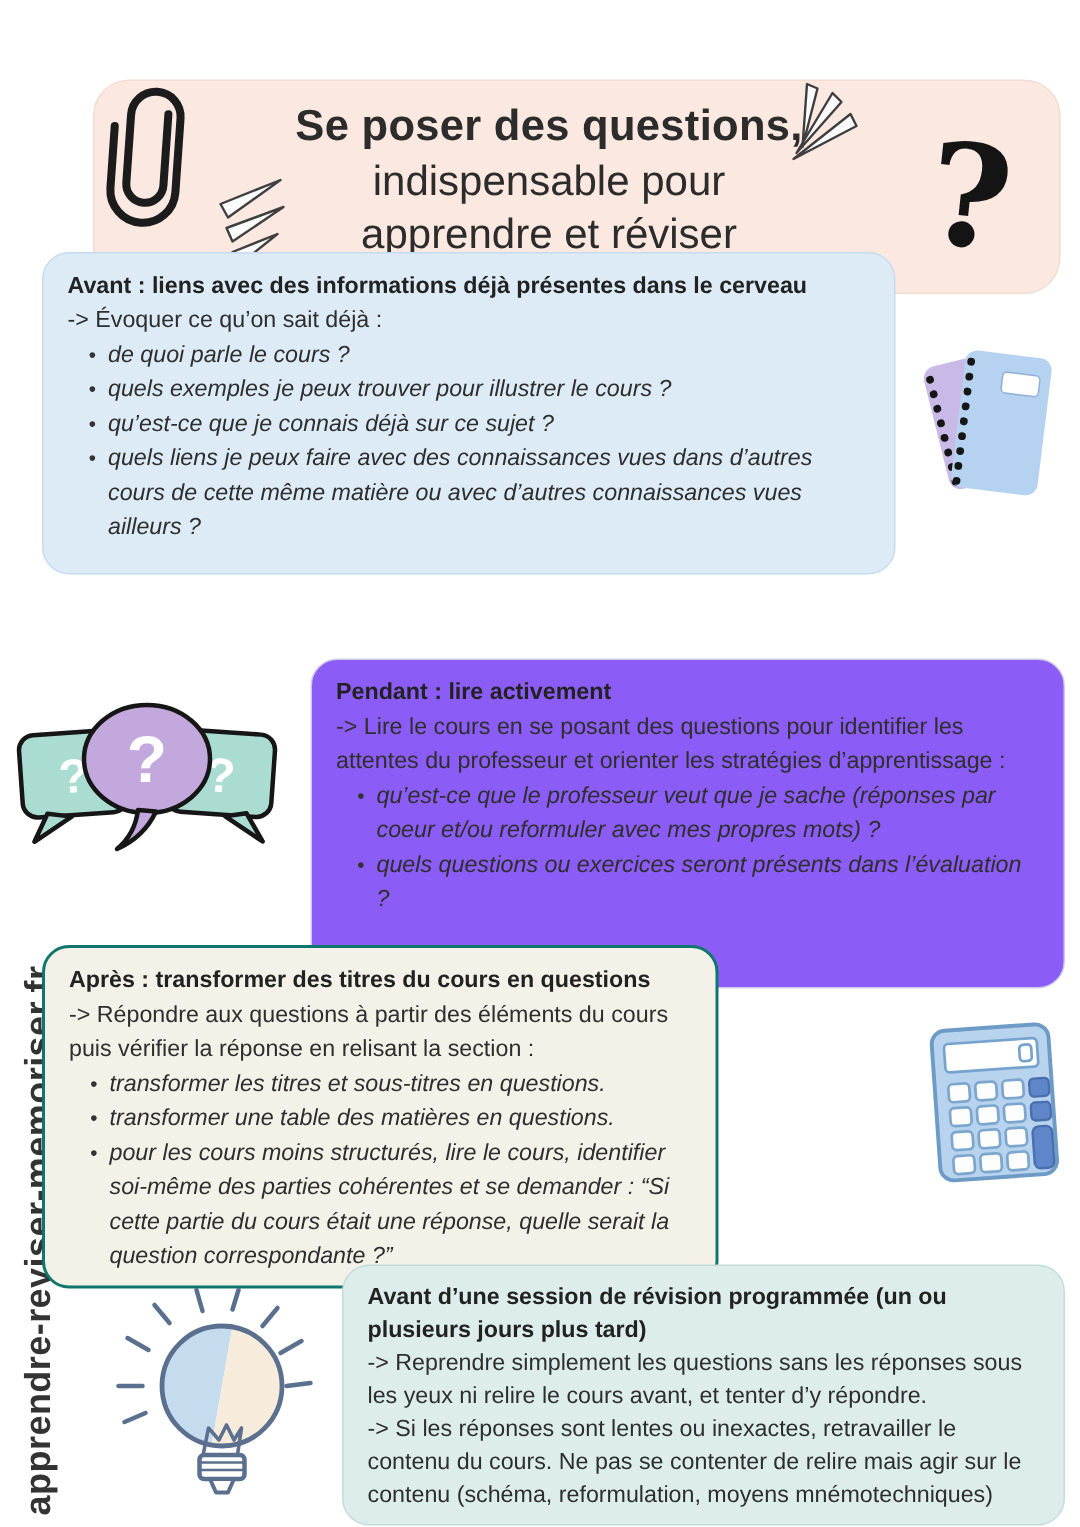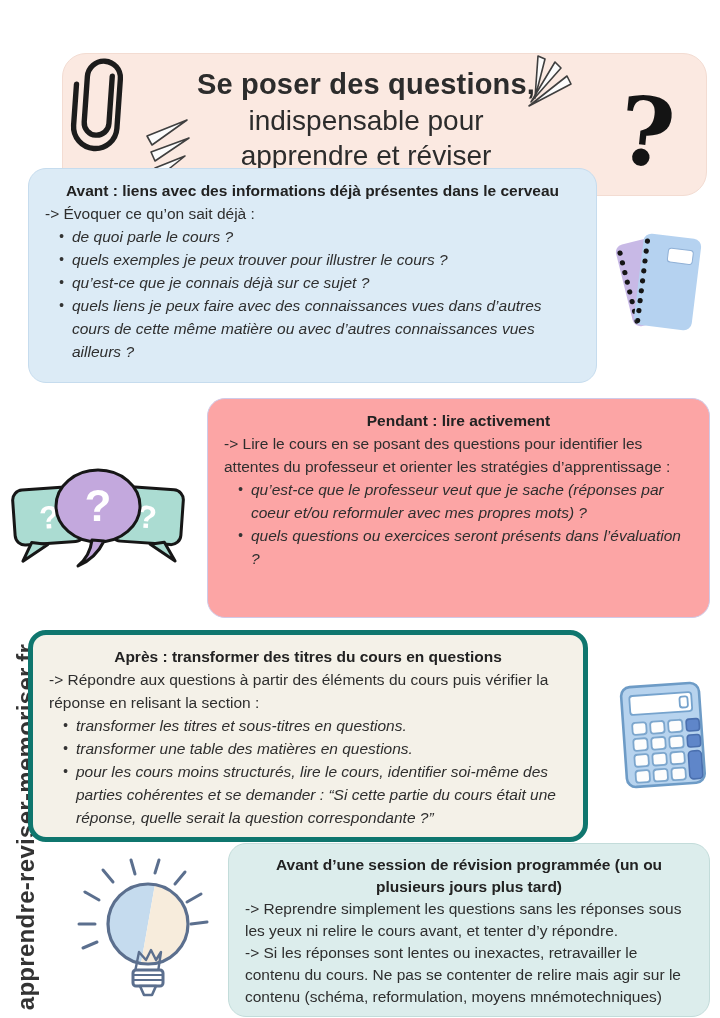--- a/index.html
+++ b/index.html
@@ -3,21 +3,21 @@
 <meta charset="utf-8">
 <style>
   html,body{margin:0;padding:0;}
   body{
     width:720px;height:1018px;position:relative;background:#ffffff;
     font-family:"Liberation Sans","DejaVu Sans",sans-serif;color:#2e2e2e;
     overflow:hidden;
   }
   .box{position:absolute;border-radius:18px;padding:10px 16px 8px 16px;box-sizing:border-box;
        font-size:15.5px;line-height:23px;}
-  .box h2{margin:0;font-size:15.5px;line-height:23px;font-weight:bold;color:#222;text-align:center;}
+  .box h2{margin:0;font-size:15.5px;line-height:23px;font-weight:bold;color:#222;}
   .box p{margin:0;}
   .box ul{margin:0;padding:0 0 0 14px;list-style:none;font-style:italic;}
   .box li{position:relative;padding-left:13px;}
   .box li::before{content:"•";position:absolute;left:0;top:0;font-size:14px;color:#333;}
 
   
   .header-box{position:absolute;left:62px;top:12px;width:645px;height:143px;
     border-radius:24px;border:1px solid #f3dcd2;box-sizing:border-box;}
   .header-box h1{margin:0;padding:12px 125px 0 88px;text-align:center;color:#2c2c2c;}
   .header-box h1 span{display:block;}
@@ -26,21 +26,21 @@
   .clip{position:absolute;left:8px;top:-7px;width:62px;height:115px;}
   .big-q{position:absolute;left:556px;top:28px;font-family:"DejaVu Serif",serif;
     font-weight:bold;font-size:94px;line-height:100px;color:#141414;transform:rotate(6deg);}
   .strokes{position:absolute;}
   .strokes-left{left:80px;top:60px;width:50px;height:62px;}
   .strokes-right{left:462px;top:0px;width:48px;height:56px;}
 
   
   .box-avant{left:28px;top:168px;width:569px;min-height:215px;border:1px solid #c6dcee;}
   .box-pendant{left:207px;top:398px;width:503px;min-height:220px;border:1px solid #cfcae8;}
-  .box-apres{left:28px;top:630px;width:560px;min-height:196px;border:5px solid #0f766e;}
+  .box-apres{left:28px;top:630px;width:451px;min-height:196px;border:2px solid #0f766e;}
   .box-revision{left:228px;top:843px;width:482px;min-height:167px;border:1px solid #c3dcda;
     line-height:22px;}
   .box-revision h2{line-height:22px;}
 
   
   .illus{position:absolute;}
   .notebooks{left:608px;top:222px;width:108px;height:130px;}
   .bubbles{left:8px;top:458px;width:180px;height:115px;}
   .calculator{left:612px;top:680px;width:100px;height:112px;}
   .lightbulb{left:65px;top:858px;width:160px;height:158px;}
@@ -124,21 +124,21 @@
         <circle cx="34" cy="62" r="2.6"></circle>
           <circle cx="34" cy="72" r="2.6"></circle>
         <circle cx="34" cy="82" r="2.6"></circle>
           <circle cx="34" cy="92" r="2.6"></circle>
         <circle cx="34" cy="102" r="2.6"></circle>
       </g>
     </g>
   </svg>
 </div>
 
-<section class="box box-pendant" style="background-color: #fca5a5;">
+<section class="box box-pendant" style="background-color: #8b5cf6; margin-top: 41px;">
   <h2>Pendant : lire activement</h2>
   <p>-&gt; Lire le cours en se posant des questions pour identifier les attentes du professeur et orienter les stratégies d’apprentissage :</p>
   <ul>
     <li>qu’est-ce que le professeur veut que je sache (réponses par coeur et/ou reformuler avec mes propres mots) ?</li>
     <li>quels questions ou exercices seront présents dans l’évaluation ?</li>
   </ul>
 </section>
 
 <div class="illus bubbles">
   <svg width="180" height="115" viewBox="0 0 180 115">

